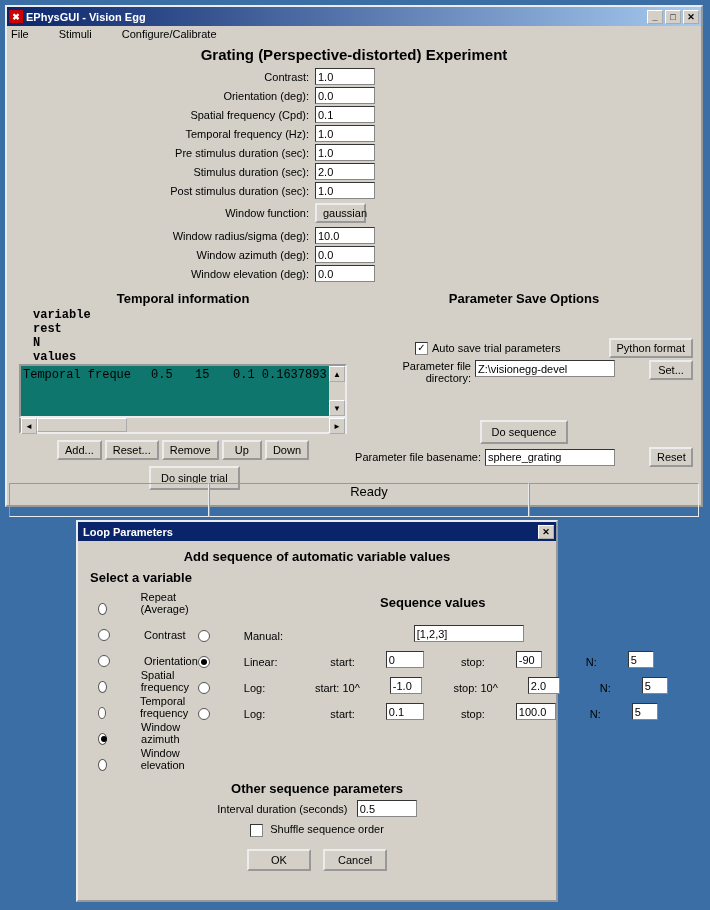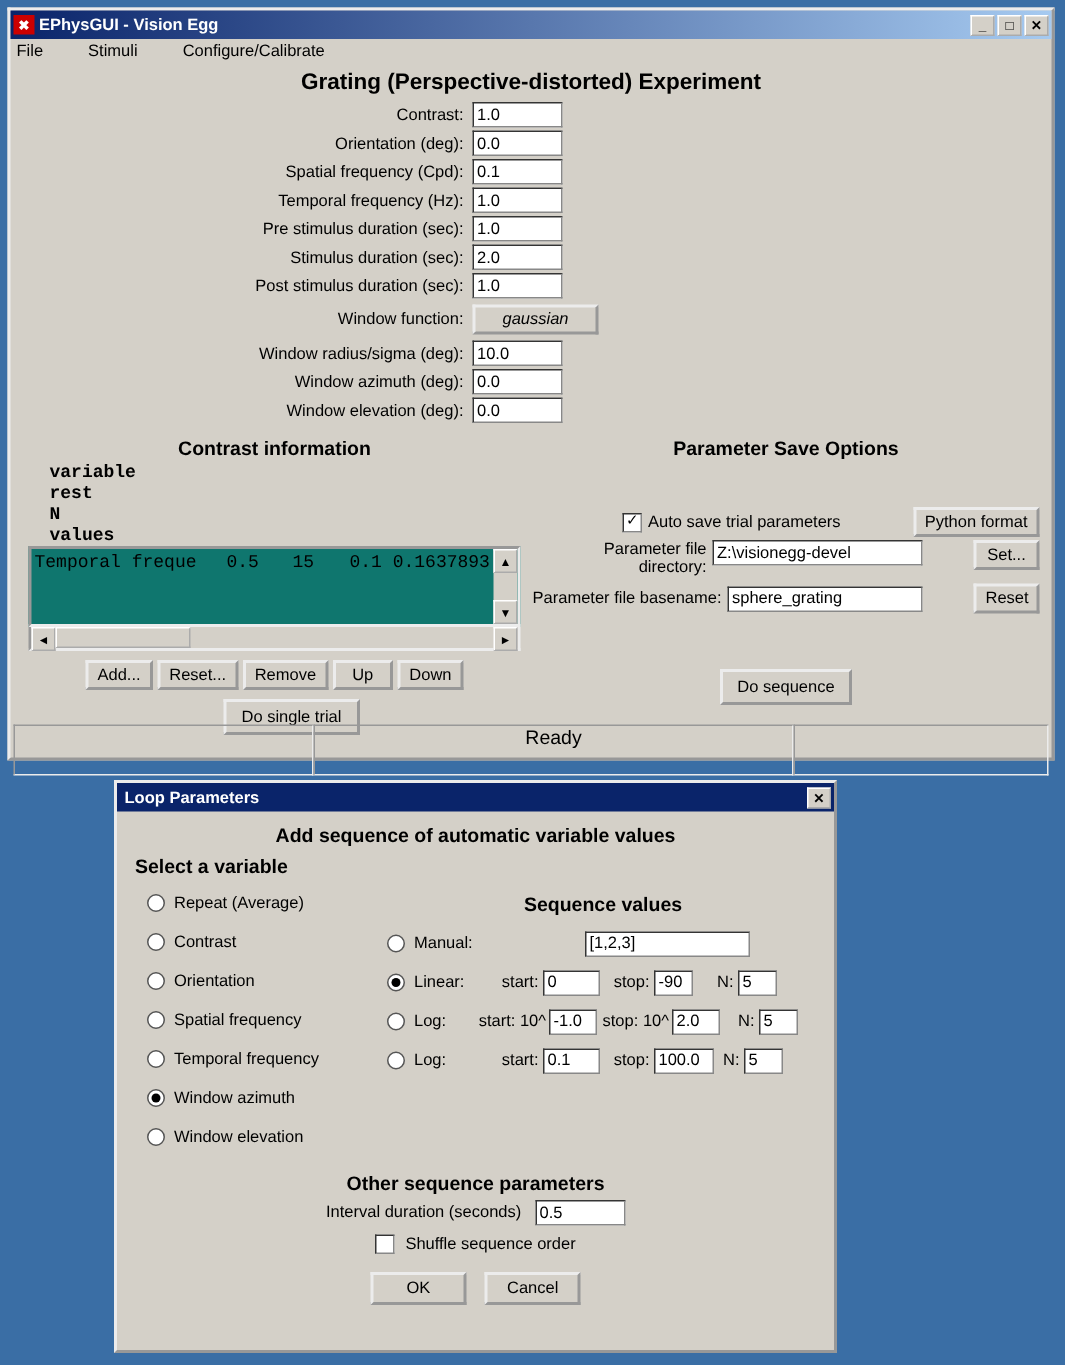--- a/index.html
+++ b/index.html
@@ -124,21 +124,21 @@
   border-radius:50%;background:#000;
 }
 .statusbar {
   position:absolute; bottom:2px; left:2px; right:2px; height:20px;
   display:flex;
 }
 .statusbar .panel {
   border:1px inset #ececec; height:34px; line-height:16px;
   text-align:center; font-size:13px;
 }
-.vrow { display:flex; align-items:center; height:26px; font-size:11px; }
+.vrow { display:flex; align-items:flex-end; height:26px; font-size:11px;gap:28px; }
 </style>
 </head>
 <body>
 
 <div class="window" style="left:5px; top:5px; width:698px; height:502px;">
   <div class="titlebar tb-active">
     <span class="icon-x">✖</span>
     <span>EPhysGUI - Vision Egg</span>
     <span class="spacer"></span>
     <span class="winbtn">_</span>
@@ -177,40 +177,40 @@
     <div class="form-row">
         <span class="lbl">Stimulus duration (sec):</span>
         <input class="txt" value="2.0" style="">
       </div>
     <div class="form-row">
         <span class="lbl">Post stimulus duration (sec):</span>
         <input class="txt" value="1.0" style="">
       </div>
     <div class="form-row" style="height:26px;">
       <span class="lbl">Window function:</span>
-      <button class="btn" style="width:84px;font-style:italic;">gaussian</button>
+      <button class="btn" style="width:51px;">gaussian</button>
     </div>
     <div class="form-row">
         <span class="lbl">Window radius/sigma (deg):</span>
         <input class="txt" value="10.0" style="">
       </div>
     <div class="form-row">
         <span class="lbl">Window azimuth (deg):</span>
         <input class="txt" value="0.0" style="">
       </div>
     <div class="form-row">
         <span class="lbl">Window elevation (deg):</span>
         <input class="txt" value="0.0" style="">
       </div>
   </div>
 
   <div style="display:flex; margin-top:2px;">
 
     <div style="width:340px; padding-left:12px;">
-      <div class="section-title" style="text-align:center;">Contrast information</div>
+      <div class="section-title" style="text-align:center;">Temporal information</div>
       <div class="mono-row" style="font-weight:bold; padding-left:14px; display:flex;flex-direction:column;">
         <span style="width:120px;">variable</span>
         <span style="width:50px;">rest</span>
         <span style="width:36px;">N</span>
         <span>values</span>
       </div>
       <div class="seqbox">
         <div class="mono-row" style="padding:2px 2px; display:flex;">
           <span style="width:128px;">Temporal freque</span>
           <span style="width:44px;">0.5</span>
@@ -248,28 +248,28 @@
         <span>Auto save trial parameters</span>
         <span style="flex:1;"></span>
         <button class="btn">Python format</button>
       </div>
       <div style="display:flex; align-items:flex-start; height:26px;">
         <span style="width:120px;text-align:right;padding-right:4px;">Parameter file directory:</span>
         <input type="text" style="width: 140px;" value="Z:\visionegg-devel">
         <span style="flex:1;"></span>
         <button class="btn" style="width:44px;">Set...</button>
       </div>
+      <div style="margin-top:34px; text-align:center;">
+        <button class="btn" style="padding:4px 10px;">Do sequence</button>
+      </div>
       <div style="display:flex; align-items:center; height:26px;">
         <span style="width:130px;text-align:right;padding-right:4px;">Parameter file basename:</span>
         <input type="text" style="width: 130px;" value="sphere_grating">
         <span style="flex:1;"></span>
         <button class="btn" style="width:44px;">Reset</button>
-      </div>
-      <div style="margin-top:34px; text-align:center;">
-        <button class="btn" style="padding:4px 10px;">Do sequence</button>
       </div>
     </div>
   </div>
 
   <div class="statusbar">
     <div class="panel" style="width:200px;"></div>
     <div class="panel" style="width:320px;">Ready</div>
     <div class="panel" style="flex:1;"></div>
   </div>
 </div>

